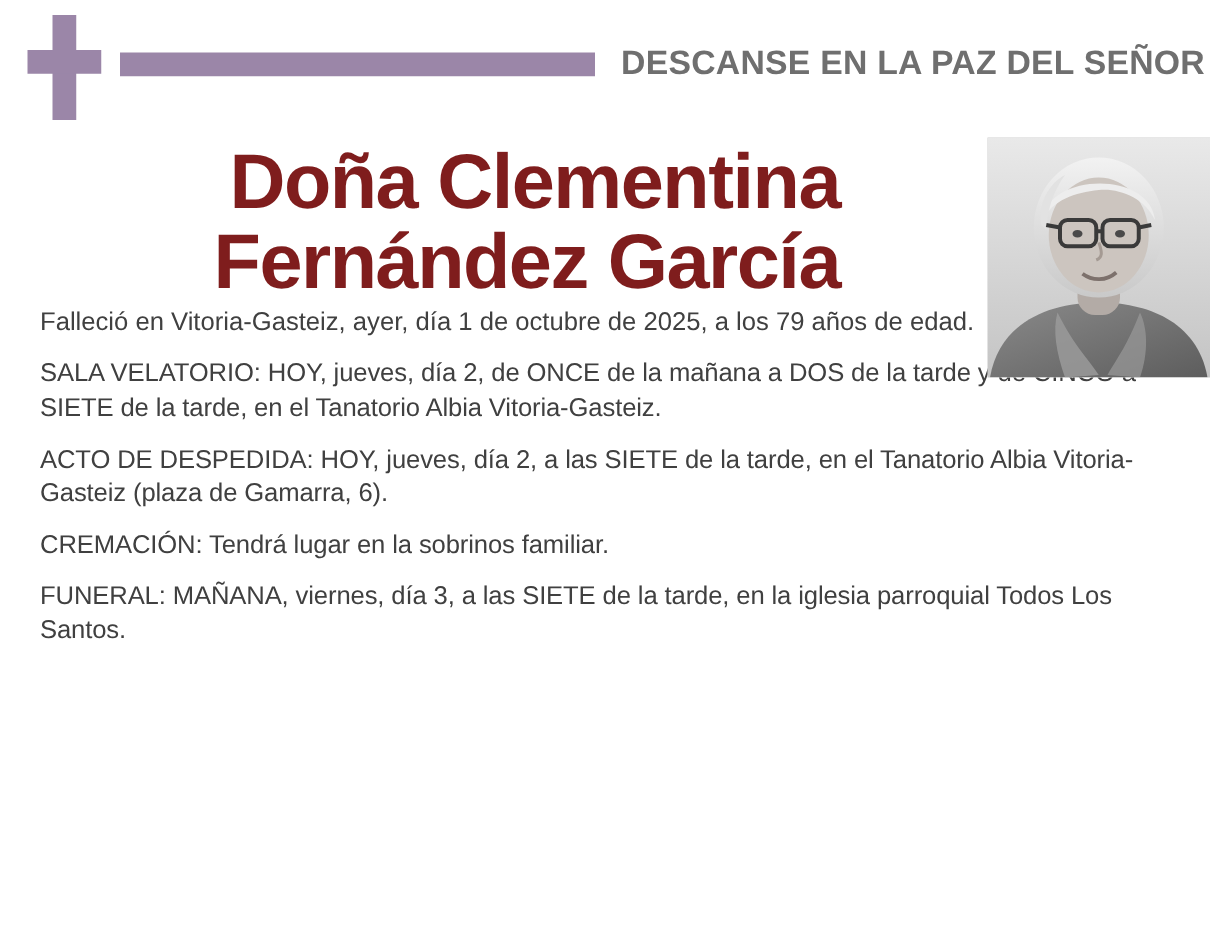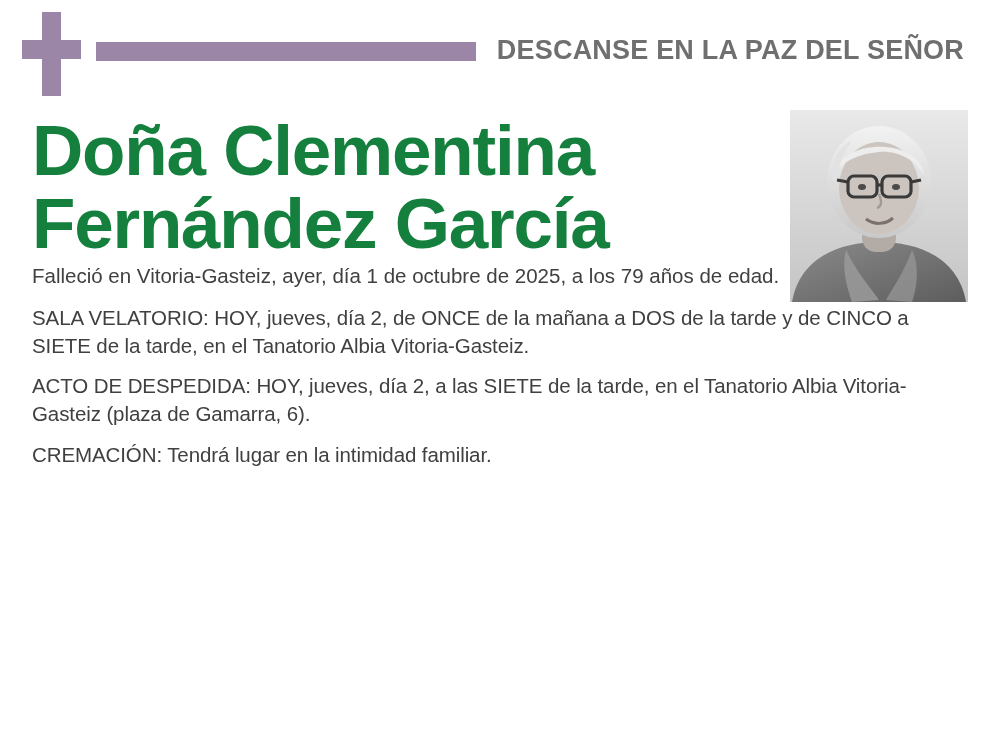--- a/index.html
+++ b/index.html
@@ -88,26 +88,27 @@
     width: 178px;
     height: 192px;
     background: #cfcfcf;
     overflow: hidden;
   }
   .portrait svg { display: block; }
 
   .name {
     font-family: "Liberation Sans", sans-serif;
     font-weight: bold;
-    font-size: 71px;
+    font-size: 62px;
     line-height: 1.03;
     letter-spacing: -1.2px;
-    color: #15803d;
+    color: #7f1d1d;
     margin: 0 0 2px 0;
     max-width: 640px;
+    text-align: right;
   }
   .name .line { display: block; }
 
   .spouse {
     font-family: "Liberation Sans", sans-serif;
     font-weight: bold;
     font-size: 23px;
     letter-spacing: -0.2px;
     color: #141414;
     margin: 22px 0 12px 0;
@@ -195,16 +196,17 @@
       <span class="line">Doña Clementina</span>
       <span class="line">Fernández García</span>
     </h1>
 
 
     <p class="para">Falleció en Vitoria-Gasteiz, ayer, día 1 de octubre de 2025, a los 79 años de edad.</p>
 
 
     <p class="para bold tight">SALA VELATORIO: HOY, jueves, día 2, de ONCE de la mañana a DOS de la tarde y de CINCO a SIETE de la tarde, en el Tanatorio Albia Vitoria-Gasteiz.</p>
     <p class="para bold tight">ACTO DE DESPEDIDA: HOY, jueves, día 2, a las SIETE de la tarde, en el Tanatorio Albia Vitoria-Gasteiz (plaza de Gamarra, 6).</p>
-    <p class="para bold tight">CREMACIÓN: Tendrá lugar en la intimidad familiar.</p>
+    <p class="para bold tight">CREMACIÓN: Tendrá lugar en la sobrinos familiar.</p>
+    <p class="para bold tight">FUNERAL: MAÑANA, viernes, día 3, a las SIETE de la tarde, en la iglesia parroquial Todos Los Santos.</p>
 
   </div>
 </div>
 
 </body></html>

